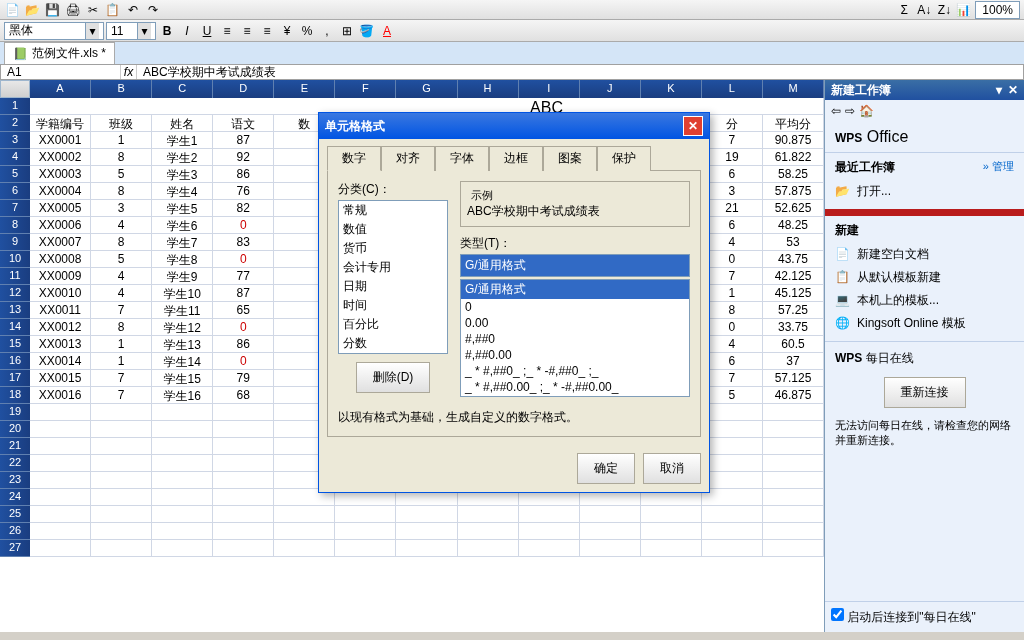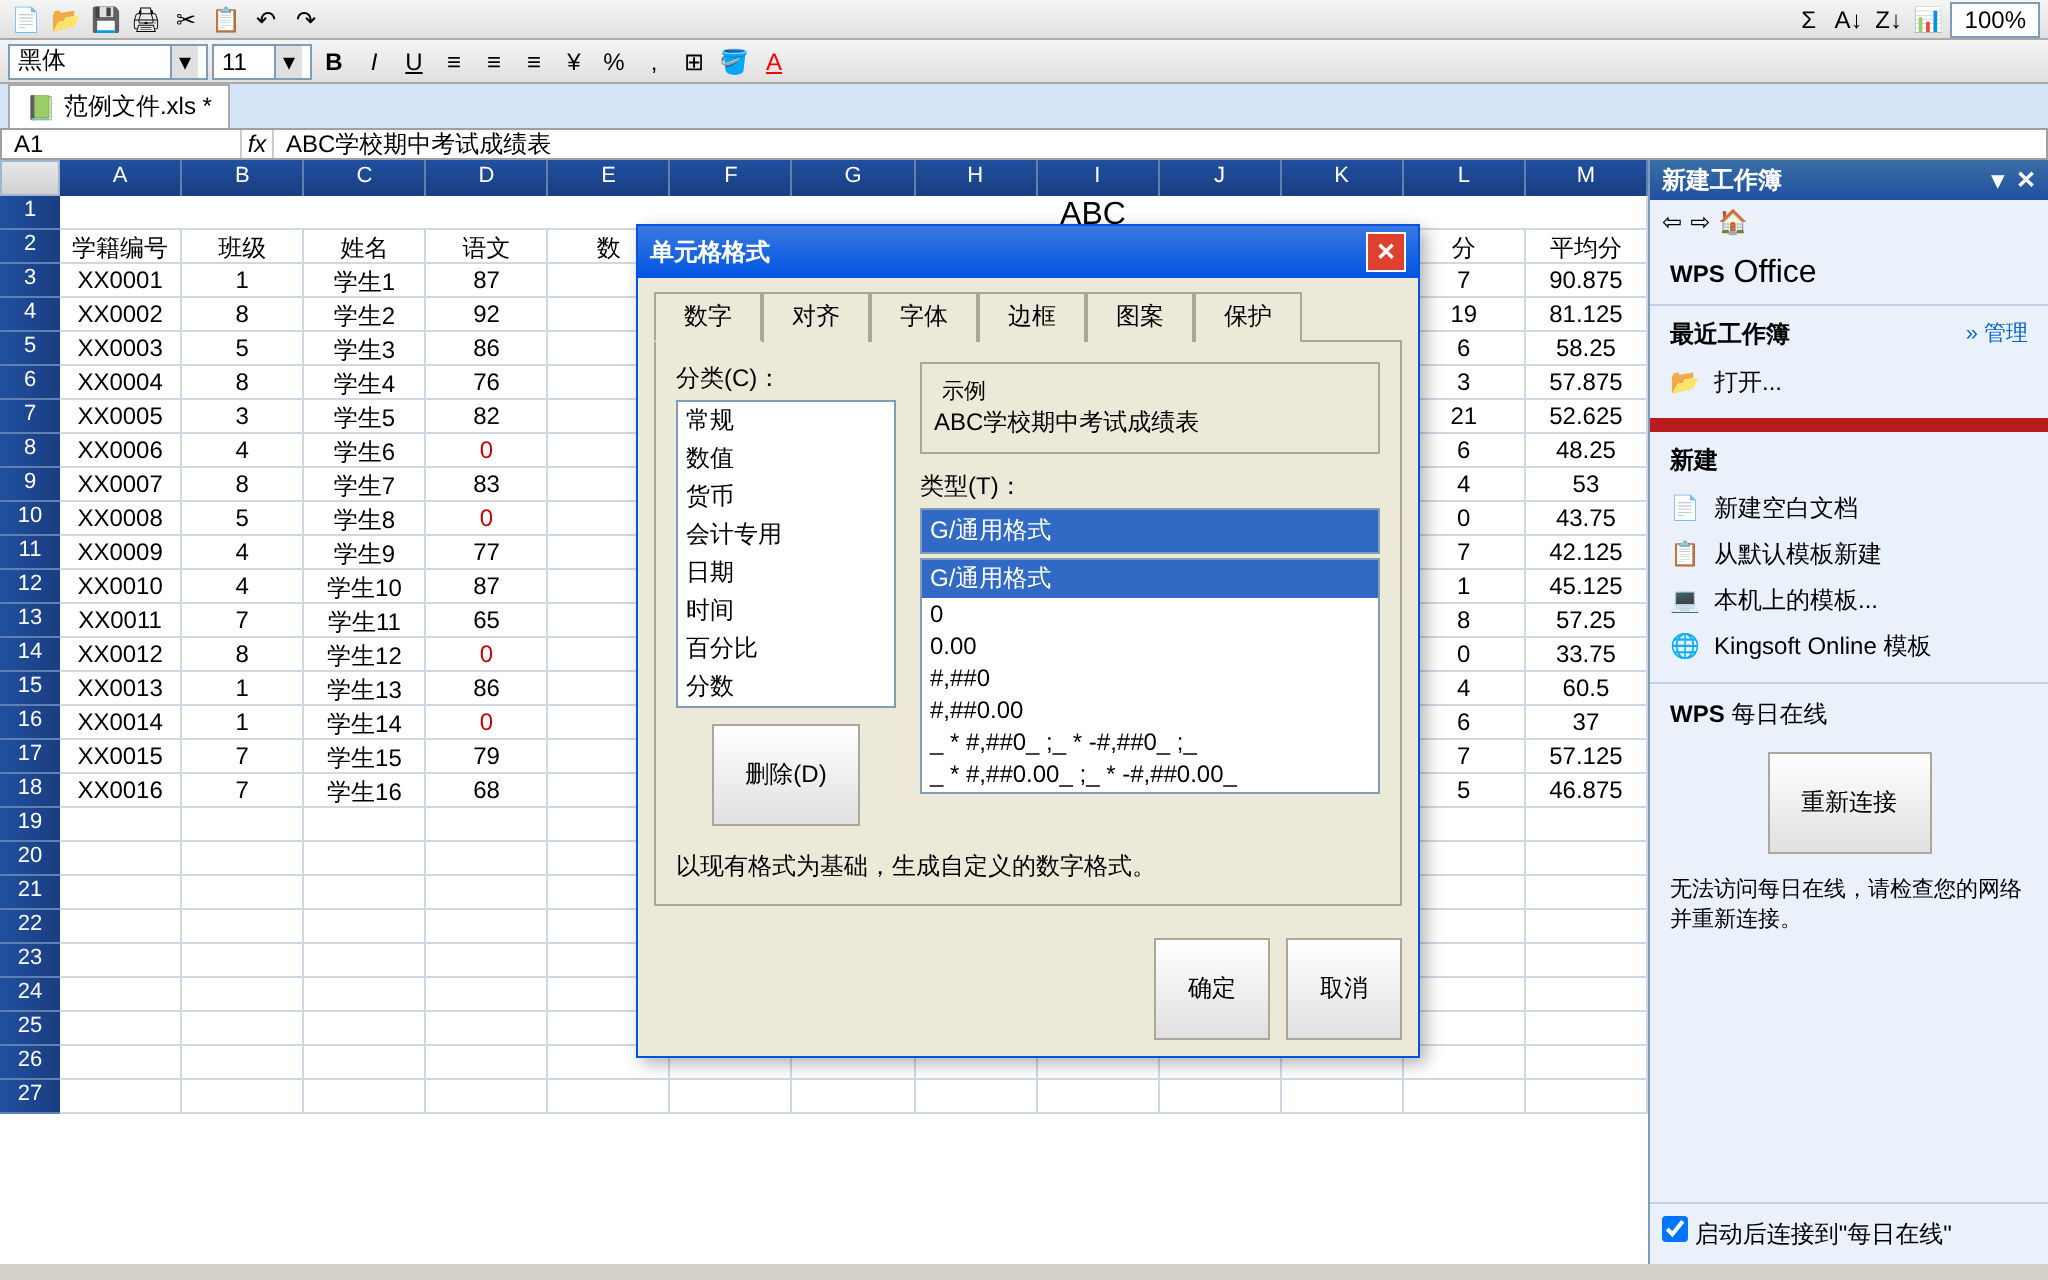--- a/index.html
+++ b/index.html
@@ -44,21 +44,21 @@
 .dlg-row{display:flex;gap:12px}
 .dlg-col{flex:1}
 .dlg-label{margin-bottom:2px}
 .listbox{border:1px solid #7f9db9;background:#fff;height:154px;overflow:auto}
 .lb-item{padding:1px 4px;cursor:pointer}
 .lb-item.sel{background:#316ac5;color:#fff}
 .fieldset{border:1px solid #aca899;padding:6px;margin-bottom:8px}
 .fs-legend{font-size:11px;margin-top:-12px;background:#ece9d8;display:inline-block;padding:0 4px}
 .input-box{border:1px solid #7f9db9;background:#fff;padding:2px 4px;width:100%}
 .input-box.sel{background:#316ac5;color:#fff}
-.btn{padding:16px 16px;border:1px solid #aca899;background:linear-gradient(#fff,#e0e0e0);cursor:pointer}
+.btn{padding:6px 16px;border:1px solid #aca899;background:linear-gradient(#fff,#e0e0e0);cursor:pointer}
 .dlg-footer{display:flex;justify-content:flex-end;gap:8px;padding:8px}
 .wps-logo{font-weight:bold;font-size:16px}
 </style>
 </head>
 <body>
 
 <div class="toolbar">
 <span class="tb">📄</span>
 <span class="tb">📂</span>
 <span class="tb">💾</span>
@@ -182,21 +182,21 @@
           <div class="cell">学生2</div>
           <div class="cell">92</div>
           <div class="cell"></div>
           <div class="cell"></div>
           <div class="cell"></div>
           <div class="cell"></div>
           <div class="cell"></div>
           <div class="cell"></div>
           <div class="cell"></div>
           <div class="cell">19</div>
-          <div class="cell">81.125</div>
+          <div class="cell">61.822</div>
         </div>
         <div class="row">
           <div class="row-h">5</div>
           <div class="cell">XX0003</div>
           <div class="cell">5</div>
           <div class="cell">学生3</div>
           <div class="cell">86</div>
           <div class="cell"></div>
           <div class="cell"></div>
           <div class="cell"></div>

